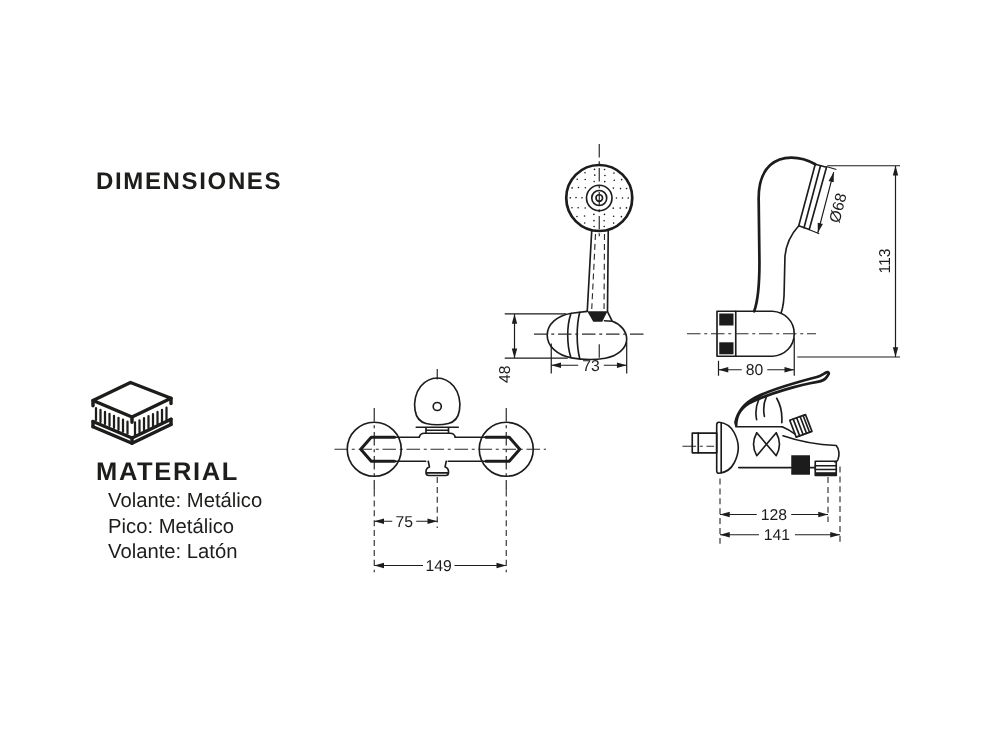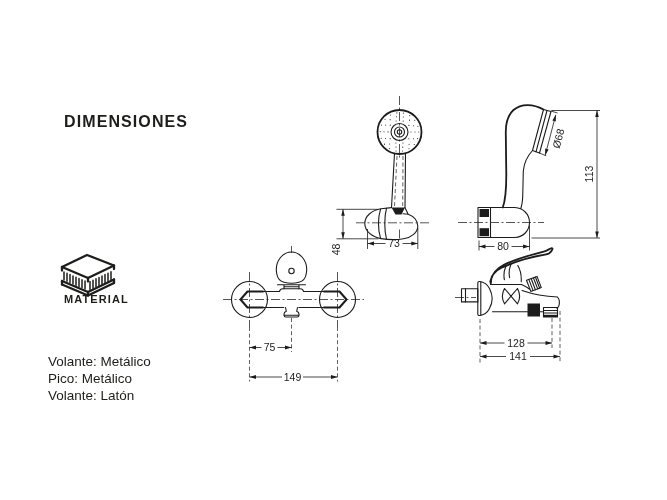--- a/index.html
+++ b/index.html
@@ -1,21 +1,21 @@
 <!DOCTYPE html>
 <html><head>
 <meta charset="utf-8">
 <style>
   html,body{margin:0;padding:0;background:#fff;}
   .page{position:relative;width:667px;height:500px;background:#ffffff;overflow:hidden;
         font-family:"Liberation Sans",sans-serif;color:#1d1d1b;border-radius:16px;}
   .heading{position:absolute;font-weight:bold;letter-spacing:1.1px;color:#1d1d1b;}
   #dim-title{left:64px;top:113px;font-size:16px;}
-  #mat-title{left:64px;top:293px;font-size:11px;}
-  .mat-line{position:absolute;left:48px;font-size:13.5px;color:#1d1d1b;margin-top:28px;}
+  #mat-title{left:64px;top:305px;font-size:17px;}
+  .mat-line{position:absolute;left:72px;font-size:13.5px;color:#1d1d1b;}
   #mat-line-0{top:326px;} #mat-line-1{top:343px;} #mat-line-2{top:360px;}
   #mat-icon{position:absolute;left:59px;top:252px;width:58px;height:46px;}
   #tech{position:absolute;left:200px;top:80px;width:460px;height:330px;}
   .ln{stroke:#1c1c1c;fill:none;stroke-width:1.1;stroke-linecap:round;stroke-linejoin:round;}
   .thick{stroke-width:1.8;}
   .hx{stroke-width:2;}
   .cl{stroke:#2b2b2b;stroke-width:0.8;stroke-dasharray:9 2.5 2 2.5;fill:none;}
   .dsh{stroke:#2b2b2b;stroke-width:0.75;stroke-dasharray:4 2.6;fill:none;}
   .dln{stroke:#1c1c1c;stroke-width:0.8;fill:none;}
   .arr{fill:#1c1c1c;stroke:none;}

